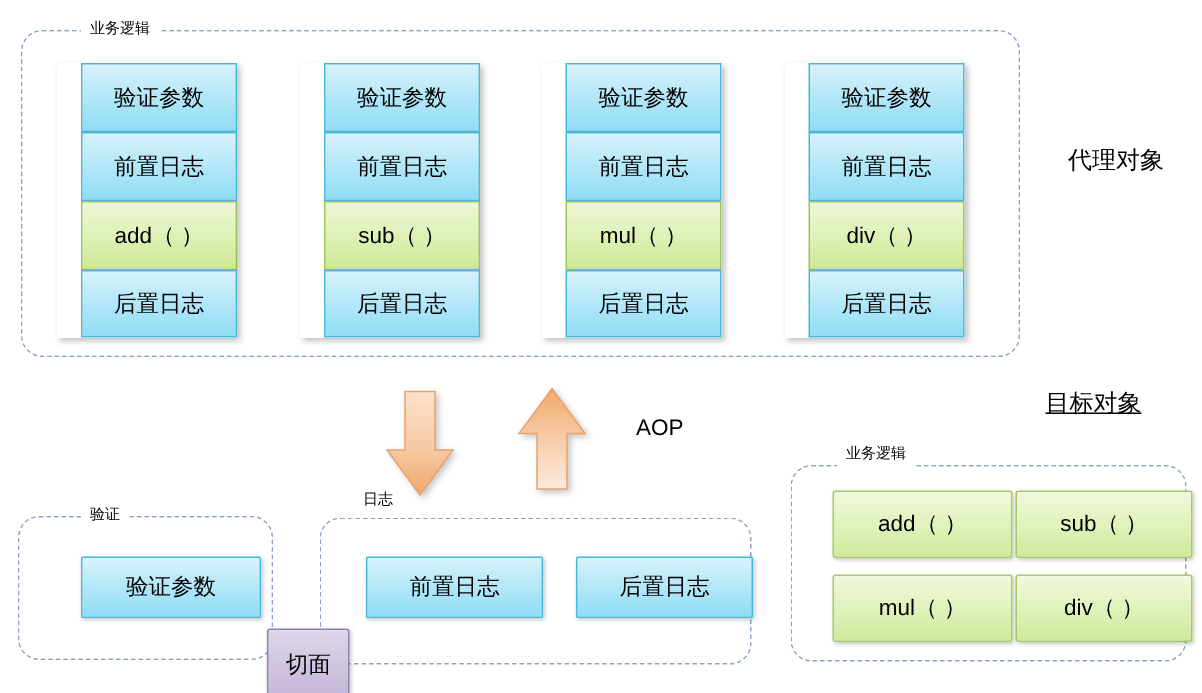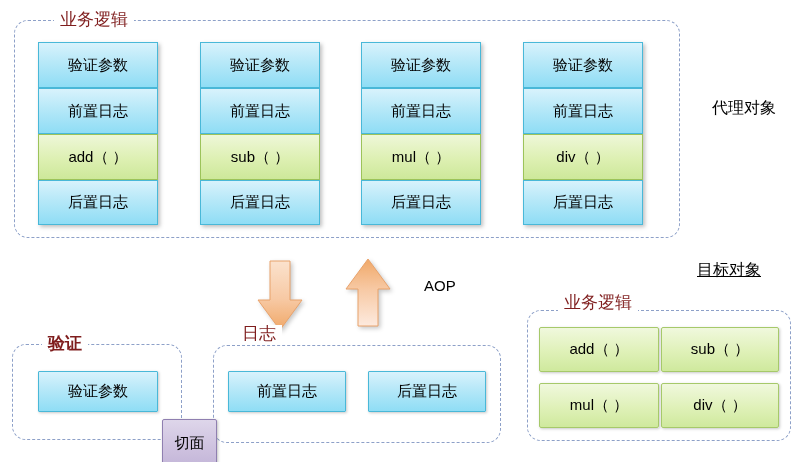--- a/index.html
+++ b/index.html
@@ -22,22 +22,22 @@
   .dashed-group {
     position: absolute;
     border: 1px dashed #8da0c8;
     border-radius: 14px;
     box-sizing: border-box;
     background: transparent;
   }
   .group-label {
     position: absolute;
     background: #ffffff;
-    color: #7f1d1d;
-    font-size: 17px;
+    color: #000000;
+    font-size: 10px;
     line-height: 18px;
     padding: 0 6px;
     white-space: nowrap;
   }
 
   
   .plain-label {
     position: absolute;
     color: #000000;
     font-size: 15px;
@@ -51,20 +51,21 @@
   
   .cell {
     position: absolute;
     box-sizing: border-box;
     display: flex;
     align-items: center;
     justify-content: center;
     font-size: 15px;
     color: #000000;
     white-space: nowrap;
+    margin-left: 16px;
   }
   .cell.blue {
     background: linear-gradient(to bottom, #d8f2fc 0%, #b6e8f8 45%, #8fddf5 100%);
     border: 1px solid #49b8d8;
   }
   .cell.green {
     background: linear-gradient(to bottom, #eef7d8 0%, #ddf0b2 55%, #cde89a 100%);
     border: 1px solid #9cc35a;
   }
   .cell.green-solo {
@@ -155,21 +156,21 @@
         <stop offset="45%" stop-color="#f7c9a4"></stop>
         <stop offset="100%" stop-color="#fdeade"></stop>
       </linearGradient>
     </defs>
     <path d="M24,1 L46,31 L34,31 L34,68 L14,68 L14,31 L2,31 Z" fill="url(#gUp)" stroke="#e8a26b" stroke-width="1"></path>
   </svg>
 
   <div class="plain-label" style="left:424px; top:277px;">AOP</div>
 
   <div class="dashed-group" style="left:12px; top:344px; width:170px; height:96px;"></div>
-  <div class="group-label" style="left:42px; top:335px;font-weight:bold;">验证</div>
+  <div class="group-label" style="left:54px; top:335px;">验证</div>
   <div class="cell blue-solo" style="left:38px; top:371px; width:120px; height:41px;">验证参数</div>
 
   <div class="dashed-group" style="left:213px; top:345px; width:288px; height:98px;"></div>
   <div class="group-label" style="left:236px; top:325px;">日志</div>
   <div class="cell blue-solo" style="left:228px; top:371px; width:118px; height:41px;">前置日志</div>
   <div class="cell blue-solo" style="left:368px; top:371px; width:118px; height:41px;">后置日志</div>
 
   <div class="cell purple" style="left:162px; top:419px; width:55px; height:49px;">切面</div>
 
   <div class="plain-label big" style="left:697px; top:261px;text-decoration:underline;">目标对象</div>

